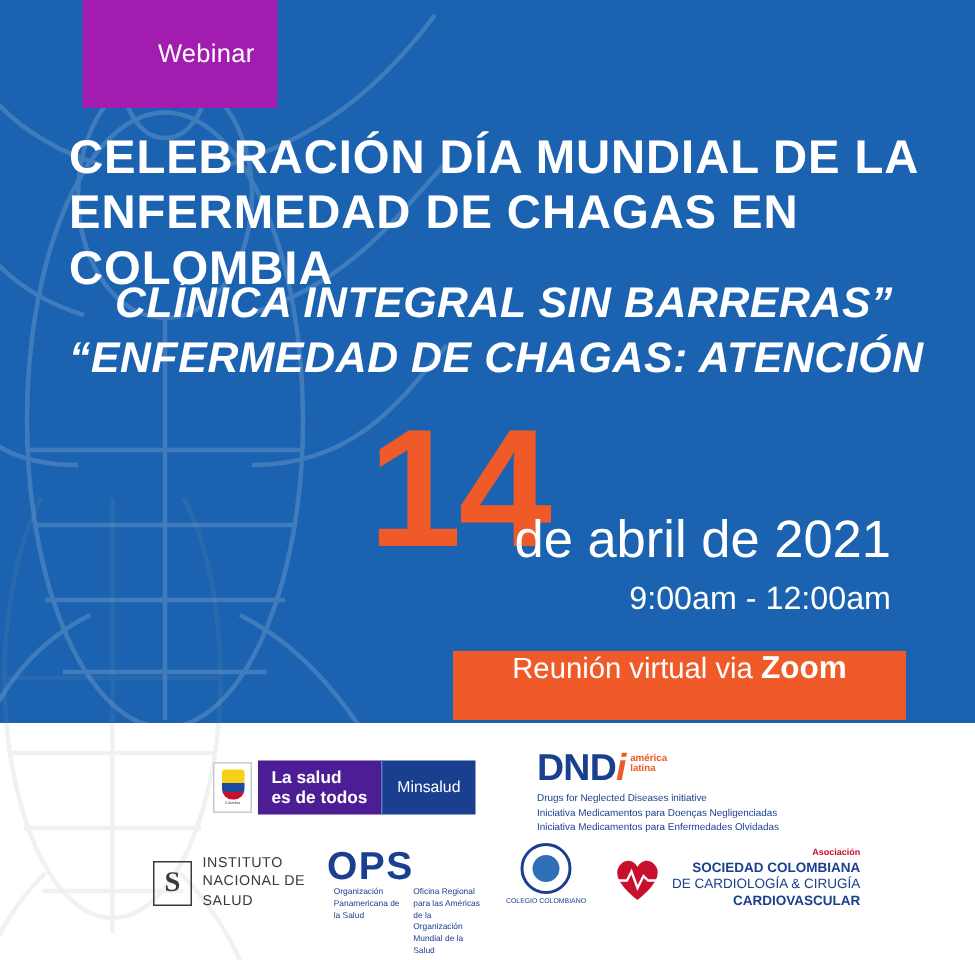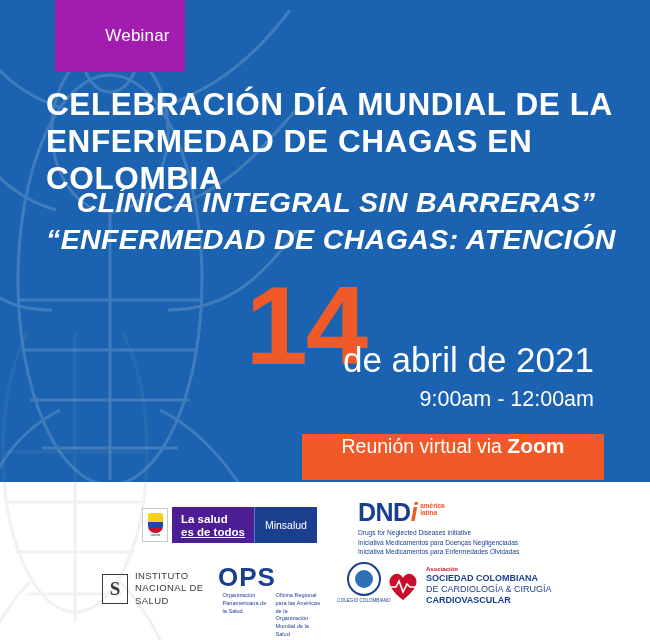--- a/index.html
+++ b/index.html
@@ -170,21 +170,21 @@
   .flag .flag-label { font-size: 2.6px; color: #444; margin-top: 1px; letter-spacing: -0.1px;}
   .salud-box {
     background: #4c1d95;
     color: #fff;
     padding: 4px 9px;
     height: 36px;
     display: flex; flex-direction: column; justify-content: flex-end;
     margin-left: 4px;
   }
   .salud-box .l1 { font-size: 11.5px; font-weight: bold; line-height: 1.12; }
-  .salud-box .l2 { font-size: 11.5px; font-weight: bold; line-height: 1.12; text-decoration: underline; }
+  .salud-box .l2 { font-size: 11.5px; font-weight: bold; line-height: 1.12; }
   .minsalud-word {
     background: #1b3f8f;
     color: #fff;
     height: 36px;
     display: flex; align-items: center;
     padding: 0 10px;
     font-size: 10.5px;
     border-left: 1px solid #5a79c0;
   }
 
@@ -279,22 +279,22 @@
   }
   .colcard .cap {
     margin-top: 2px;
     font-size: 4.6px;
     color: #1b3f8f;
     line-height: 1.3;
   }
 
   .scc {
     position: absolute;
-    left: 386px; top: 84px;
-    display: flex; align-items: center;
+    left: 408px; top: 84px;
+    display: flex; align-items: center; text-align: right;
   }
   .scc .heart {
     width: 34px; height: 32px;
     position: relative;
   }
   .scc .heart svg { width: 100%; height: 100%; }
   .scc .txt { margin-left: 6px; }
   .scc .asoc { font-size: 6px; color: #c8102e; font-weight: bold; line-height: 1.1; }
   .scc .l1 { font-size: 9px; color: #1b3f8f; font-weight: bold; line-height: 1.25; }
   .scc .l2 { font-size: 9px; color: #1b3f8f; font-weight: normal; line-height: 1.25; }

